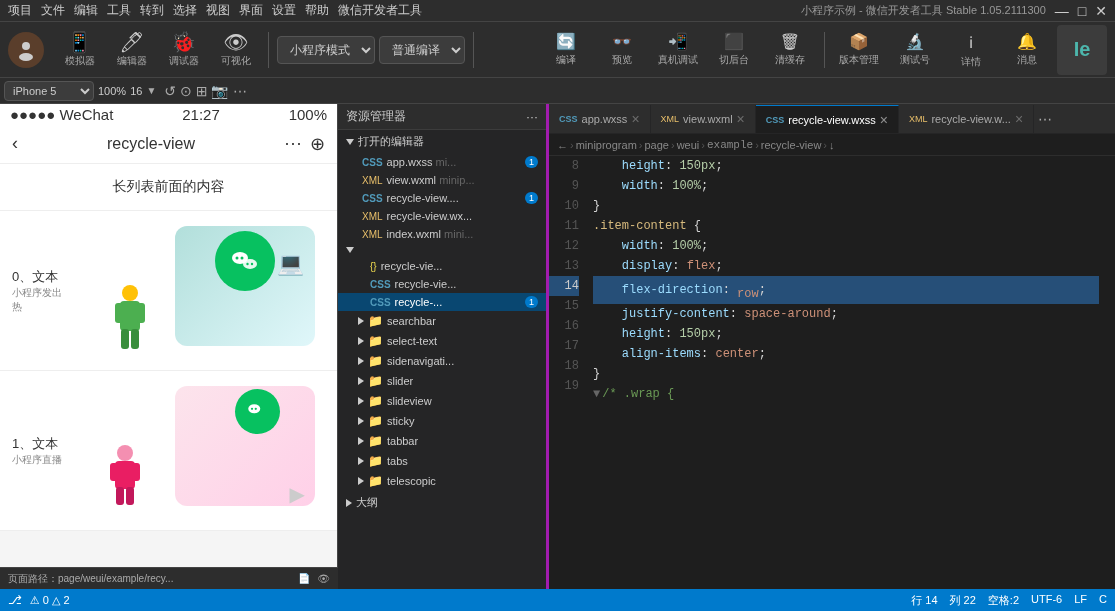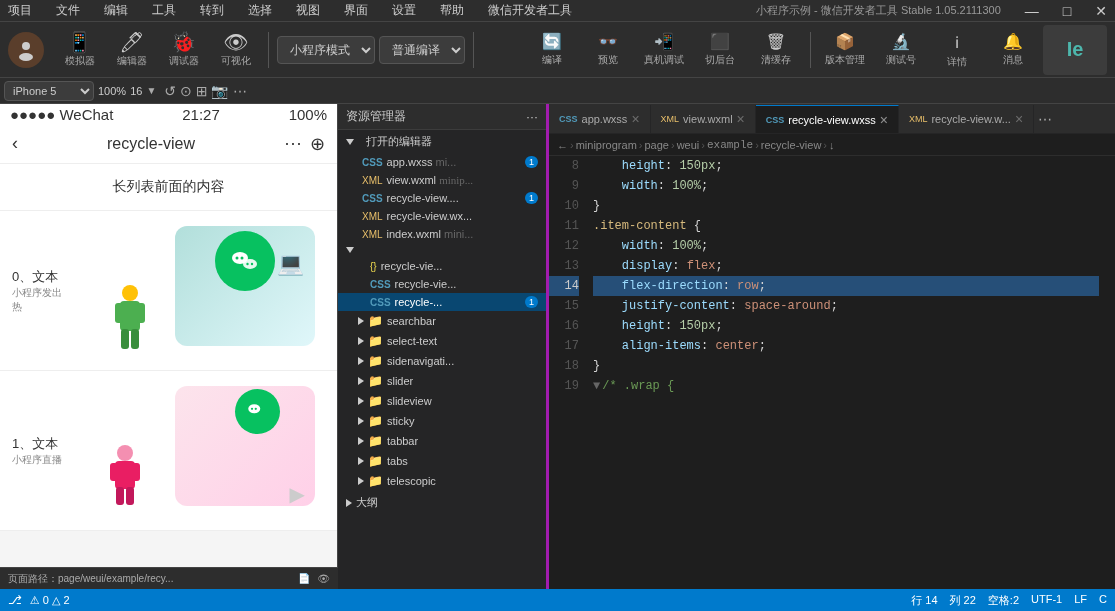--- a/index.html
+++ b/index.html
@@ -5,21 +5,21 @@
     * { margin: 0; padding: 0; box-sizing: border-box; }
     body { width: 1115px; height: 611px; overflow: hidden; background: #1e1e1e; font-family: 'Segoe UI', Arial, sans-serif; font-size: 12px; color: #ccc; }
 
     
     .menu-bar {
       background: #2d2d2d;
       height: 22px;
       display: flex;
       align-items: center;
       padding: 0 8px;
-      gap: 24px;
+      gap: 9px;
       font-size: 12px;
       color: #ccc;
       border-bottom: 1px solid #444;
     }
     .menu-bar span { cursor: pointer; }
     .menu-title-right {
       margin-left: auto;
       font-size: 11px;
       color: #999;
     }
@@ -195,21 +195,21 @@
       color: #ccc;
     }
     .file-section-header {
       display: flex;
       align-items: center;
       padding: 4px 8px;
       font-size: 11px;
       color: #ccc;
       background: #252526;
       cursor: pointer;
-      gap: 12px;
+      gap: 4px;
     }
     .file-item {
       display: flex;
       align-items: center;
       padding: 3px 8px 3px 24px;
       font-size: 11px;
       color: #ccc;
       cursor: pointer;
       gap: 4px;
       white-space: nowrap;
@@ -436,21 +436,21 @@
       <span class="label">测试号</span>
     </div>
     <div class="toolbar-right-btn">
       <span class="icon">ℹ</span>
       <span class="label">详情</span>
     </div>
     <div class="toolbar-right-btn">
       <span class="icon">🔔</span>
       <span class="label">消息</span>
     </div>
-    <div style="width:64px;height:50px;background:#3c3c3c;display:flex;align-items:center;justify-content:center;font-size:20px;font-weight:bold;color:#4db6ac;border-radius:4px;cursor:pointer;">
+    <div style="width:50px;height:50px;background:#3c3c3c;display:flex;align-items:center;justify-content:center;font-size:20px;font-weight:bold;color:#4db6ac;border-radius:4px;cursor:pointer;">
       <span>Ie</span>
     </div>
   </div>
 </div>
 
 <div class="toolbar2">
   <select class="toolbar-select" style="width:90px;">
     <option>iPhone 5</option>
   </select>
   <span style="color:#ccc;font-size:11px;">100%</span>
@@ -555,21 +555,21 @@
       <span>打开的编辑器</span>
     </div>
 
     <div class="file-item">
       <span style="color:#519aba;font-weight:bold;font-size:10px;">CSS</span>
       <span>app.wxss <span style="color:#666;">mi...</span></span>
       <span class="file-badge">1</span>
     </div>
     <div class="file-item">
       <span style="color:#e8bf6a;font-size:10px;">XML</span>
-      <span>view.wxml <span style="color:#666;font-family:Liberation Serif, serif;">minip...</span></span>
+      <span>view.wxml <span style="color:#666;">minip...</span></span>
     </div>
     <div class="file-item">
       <span style="color:#519aba;font-weight:bold;font-size:10px;">CSS</span>
       <span>recycle-view....</span>
       <span class="file-badge">1</span>
     </div>
     <div class="file-item">
       <span style="color:#e8bf6a;font-size:10px;">XML</span>
       <span>recycle-view.wx...</span>
     </div>
@@ -717,21 +717,21 @@
         <div class="code-line">
           <span style="color:#d7ba7d;">.item-content</span><span style="color:#d4d4d4;"> {</span>
         </div>
         <div class="code-line">
           <span style="color:#9cdcfe;">    width</span><span style="color:#d4d4d4;">: </span><span style="color:#b5cea8;">100%</span><span style="color:#d4d4d4;">;</span>
         </div>
         <div class="code-line">
           <span style="color:#9cdcfe;">    display</span><span style="color:#d4d4d4;">: </span><span style="color:#ce9178;">flex</span><span style="color:#d4d4d4;">;</span>
         </div>
         <div class="code-line active-line">
-          <span style="color:#9cdcfe;">    flex-direction</span><span style="color:#d4d4d4;">: </span><span style="color:#ce9178;">row</span><span style="color:#d4d4d4;">;</span>
+          <span style="color:#9cdcfe;">    flex-direction</span><span style="color:#d4d4d4;">: </span><span style="color:#ce9178;margin-top:8px;">row</span><span style="color:#d4d4d4;">;</span>
         </div>
         <div class="code-line">
           <span style="color:#9cdcfe;">    justify-content</span><span style="color:#d4d4d4;">: </span><span style="color:#ce9178;">space-around</span><span style="color:#d4d4d4;">;</span>
         </div>
         <div class="code-line">
           <span style="color:#9cdcfe;">    height</span><span style="color:#d4d4d4;">: </span><span style="color:#b5cea8;">150px</span><span style="color:#d4d4d4;">;</span>
         </div>
         <div class="code-line">
           <span style="color:#9cdcfe;">    align-items</span><span style="color:#d4d4d4;">: </span><span style="color:#ce9178;">center</span><span style="color:#d4d4d4;">;</span>
         </div>
@@ -753,21 +753,21 @@
   <span style="cursor:pointer;">
     <span>⚠</span>
     <span>0</span>
     <span>△</span>
     <span>2</span>
   </span>
   <div class="right">
     <span style="cursor:pointer;">行 14</span>
     <span style="cursor:pointer;">列 22</span>
     <span style="cursor:pointer;">空格:2</span>
-    <span style="cursor:pointer;">UTF-1</span>
+    <span style="cursor:pointer;">UTF-6</span>
     <span style="cursor:pointer;">LF</span>
     <span style="cursor:pointer;">C</span>
   </div>
 </div>
 
 <div style="position:fixed;bottom:22px;left:0;width:338px;height:22px;background:#2d2d2d;display:flex;align-items:center;padding:0 8px;font-size:10px;color:#aaa;border-top:1px solid #444;z-index:10;">
   <span>页面路径：page/weui/example/recy...</span>
   <span style="margin-left:auto;display:flex;gap:6px;">
     <span style="cursor:pointer;">📄</span>
     <span style="cursor:pointer;">👁</span>

